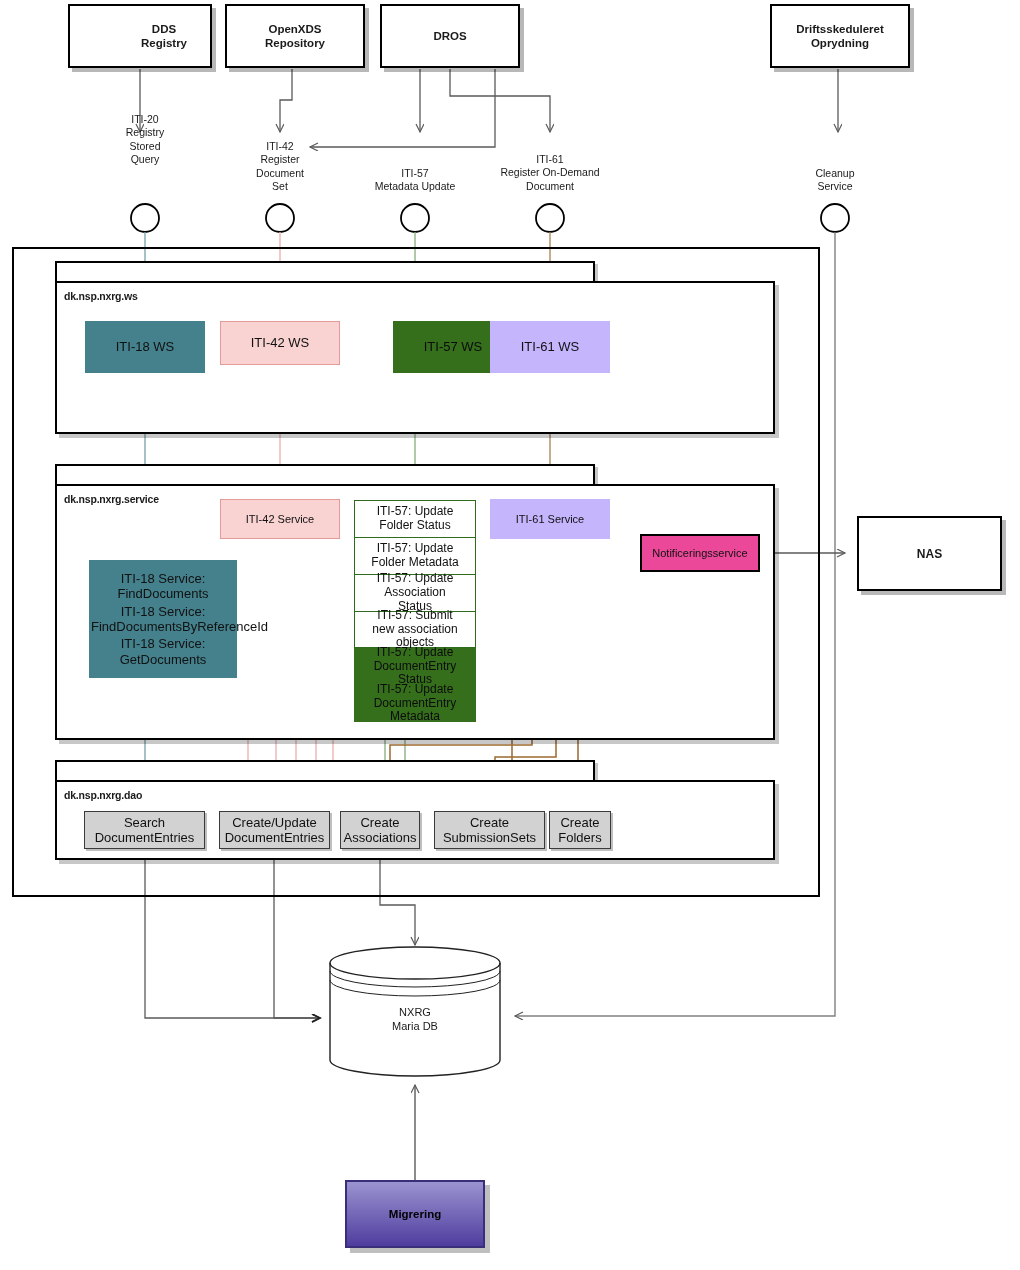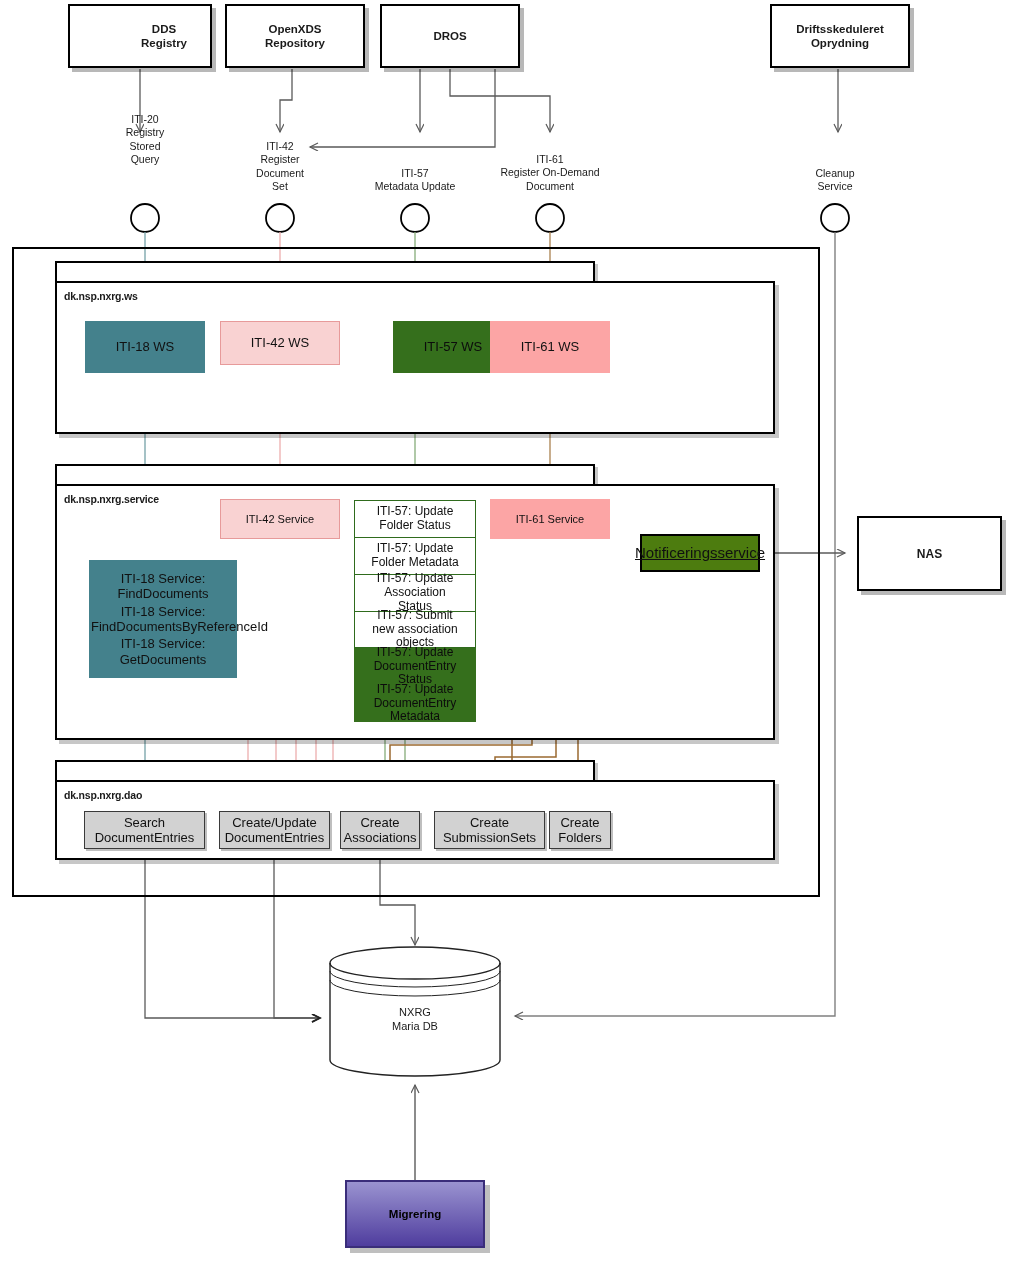--- a/index.html
+++ b/index.html
@@ -13,25 +13,25 @@
        box-shadow:3px 3px 0 0 rgba(0,0,0,0.22);}
   .pkg-body{position:absolute;box-sizing:border-box;background:#fff;border:2px solid #000;
        box-shadow:4px 4px 0 0 rgba(0,0,0,0.22);}
   .pkg-label{position:absolute;font-size:10.5px;font-weight:bold;letter-spacing:-0.2px;white-space:nowrap;}
   .outerbox{position:absolute;box-sizing:border-box;border:2px solid #000;background:transparent;}
   .comp{position:absolute;box-sizing:border-box;display:flex;flex-direction:column;align-items:center;
         justify-content:center;text-align:center;font-size:13px;line-height:1.18;}
   .c-teal{background:#44818c;color:#111;}
   .c-pink{background:#f9d2d2;border:1px solid #e79a9a;color:#111;}
   .c-green{background:#356f1c;color:#0c0c0c;}
-  .c-brown{background:#fca5a5;color:#111;}
+  .c-brown{background:#c4b5fd;color:#111;}
   .c-gray{background:#d2d2d2;border:1.5px solid #3a3a3a;color:#111;
           box-shadow:2px 2px 0 0 rgba(0,0,0,0.25);}
   .c-white-g{background:#fff;border:1.5px solid #2f6b1d;color:#111;}
-  .c-plain{background:#4d7c0f;border:2px solid #000;color:#111;font-size:15px;text-decoration:underline;}
+  .c-plain{background:#ec4899;border:2px solid #000;color:#111;font-size:11px;}
   .nas{background:#fff;border:2px solid #000;font-weight:bold;font-size:12px;
        box-shadow:4px 4px 0 0 rgba(0,0,0,0.28);}
   .mig{background:linear-gradient(#9a93d0,#4f3d9e);border:2px solid #3a2d7a;font-weight:bold;font-size:11.5px;
        color:#000;box-shadow:5px 5px 0 0 rgba(0,0,0,0.25);}
   .iflabel{position:absolute;text-align:center;font-size:10.5px;line-height:1.28;white-space:pre-line;}
   .db-text{position:absolute;text-align:center;font-size:11px;line-height:1.3;width:170px;}
   .stack{display:block;width:100%;}
   .stack div{padding:1px 2px;}
   .greenstack{position:absolute;box-sizing:border-box;display:flex;flex-direction:column;}
   .greenstack > div{box-sizing:border-box;display:flex;align-items:center;justify-content:center;

